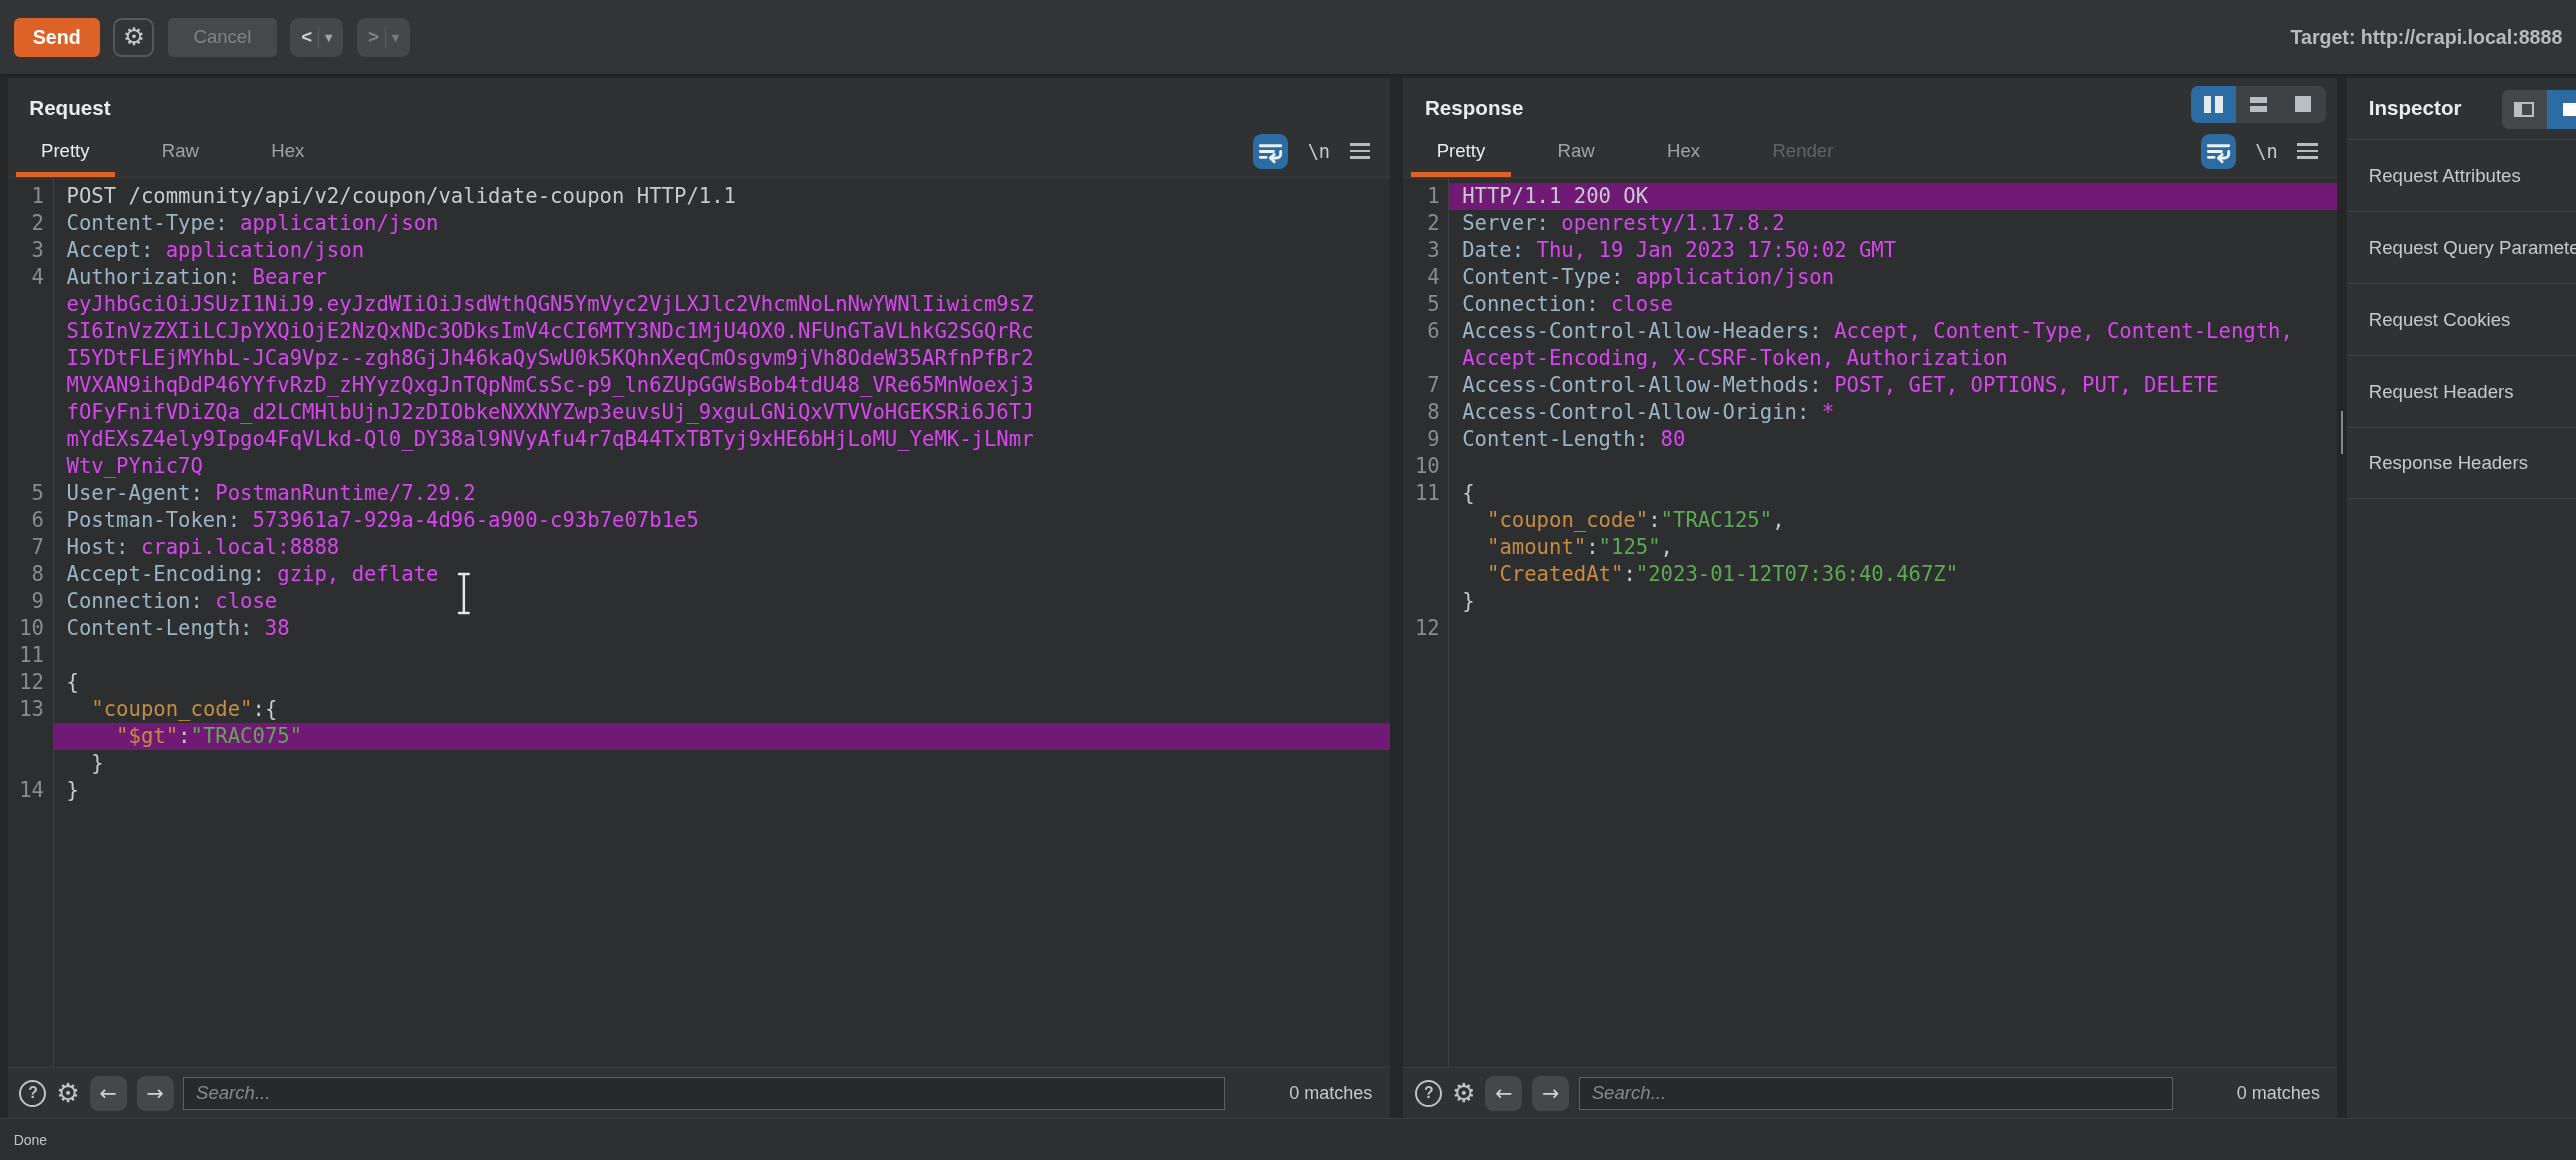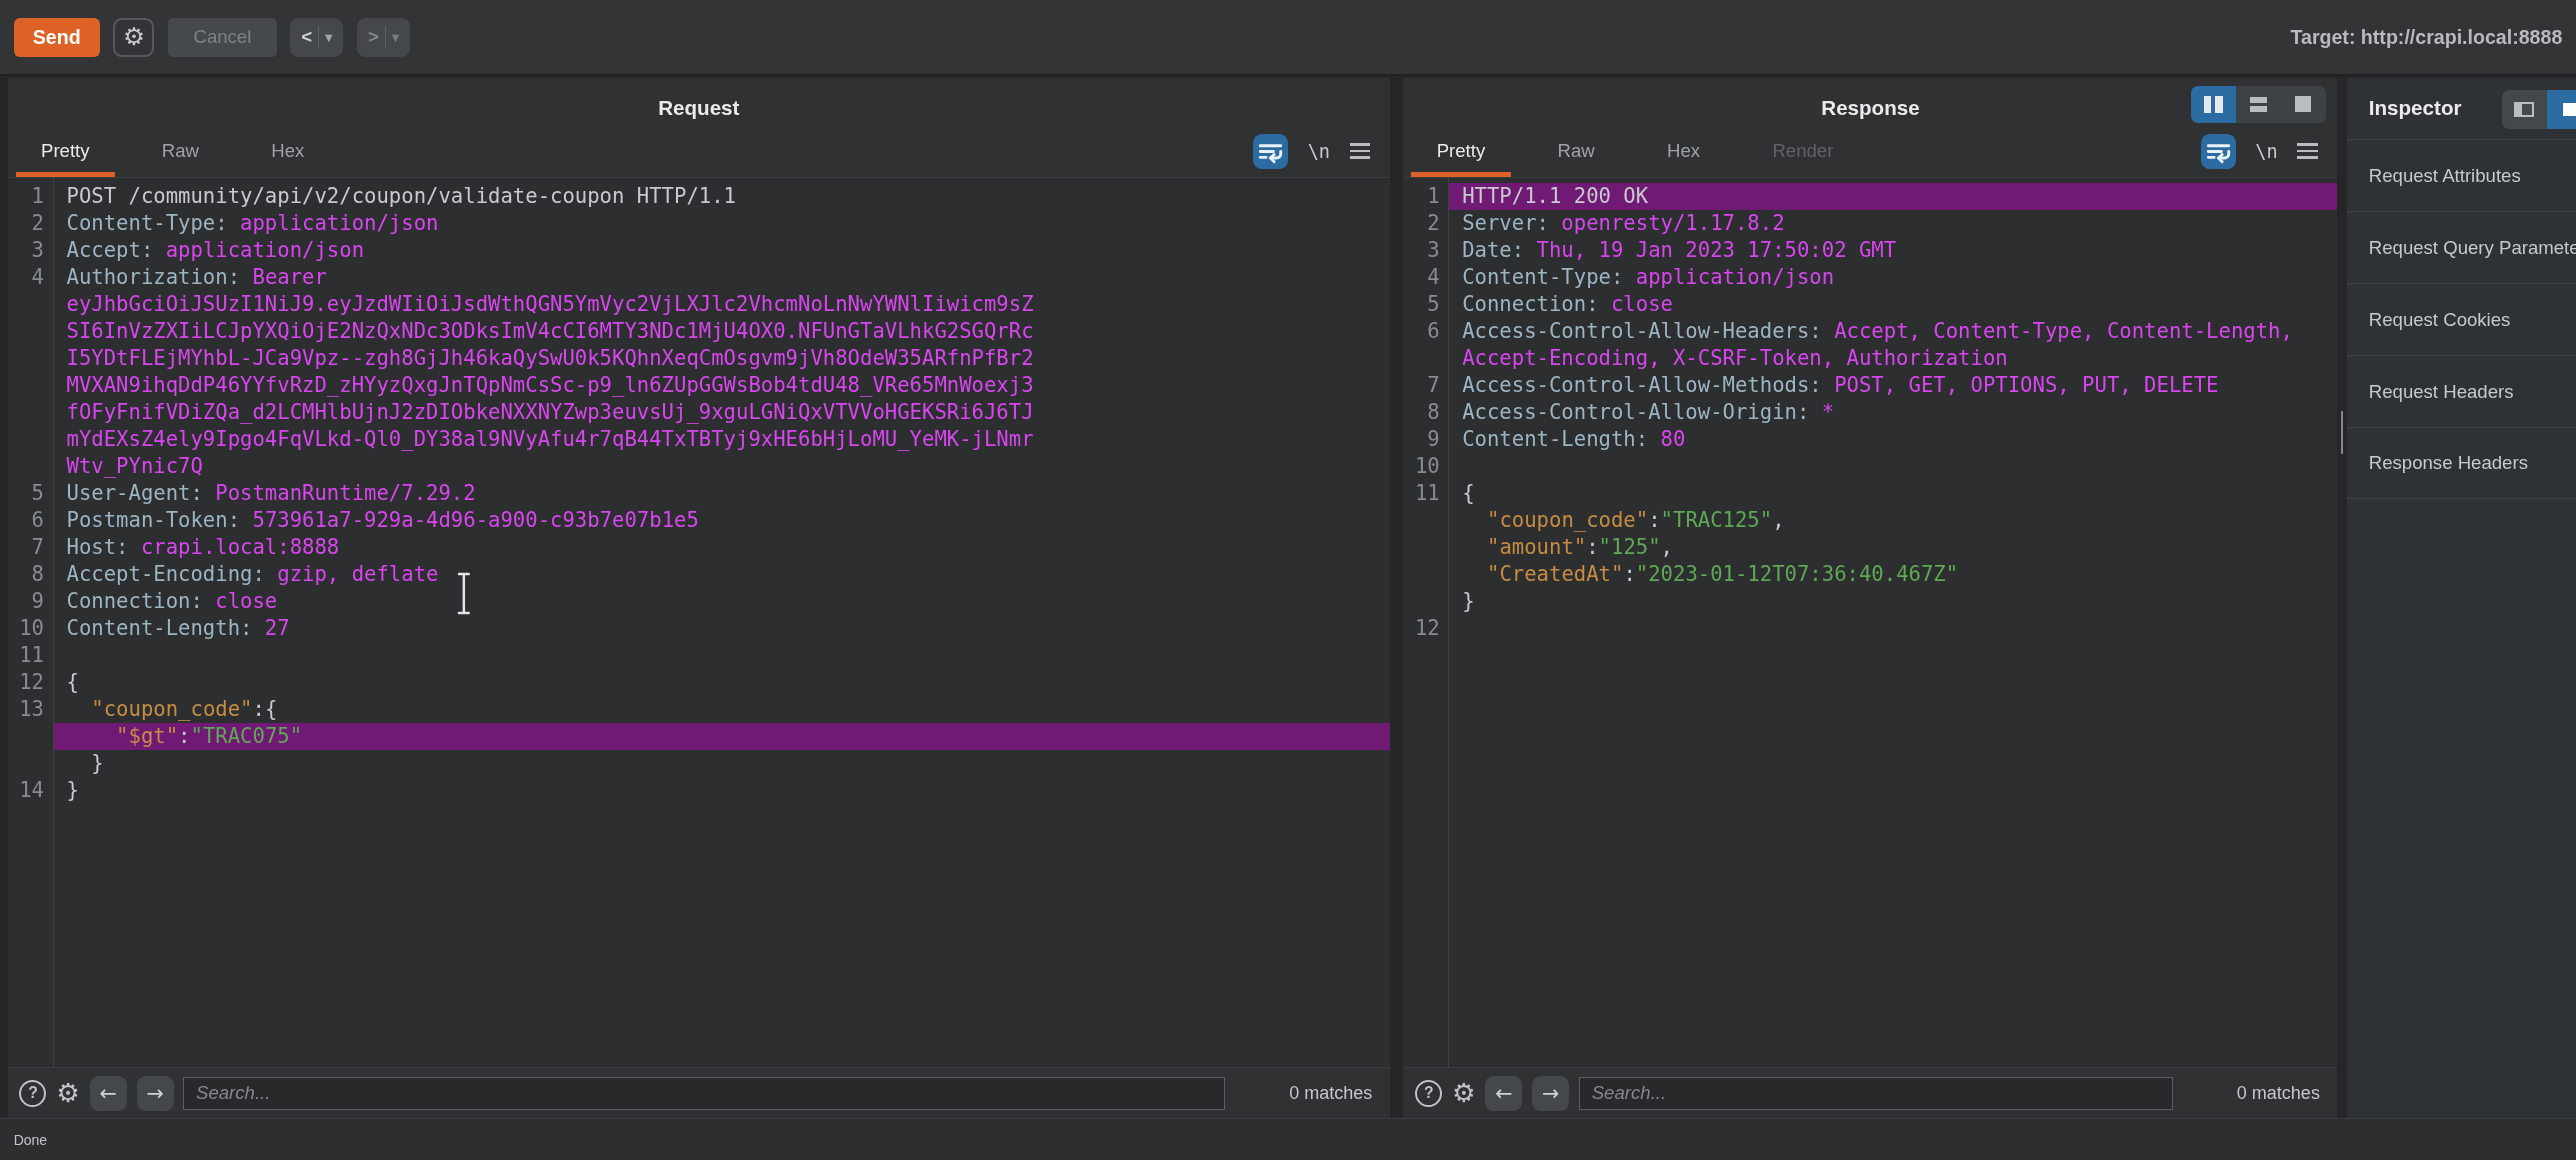--- a/index.html
+++ b/index.html
@@ -29,21 +29,21 @@
   
   .main { position:absolute; top:78px; left:0; right:0; bottom:43px; background:#242628; display:flex; }
   .panel { background:#2f3133; display:flex; flex-direction:column; position:relative; }
   .panel.request  { width:1382px; margin-left:7.8px; }
   .gap1 { width:13.7px; background:#242628; }
   .panel.response { width:934px; }
   .vgrip { width:9.8px; background:#242628; position:relative; }
   .vgrip::after { content:''; position:absolute; left:3.9px; top:333px; width:2px; height:43px; background:#84898d; }
   .inspector { flex:1; background:#2f3234; display:flex; flex-direction:column; overflow:hidden; }
 
-  .phead { height:47px; padding:17.6px 21.5px 0; position:relative; flex:none;text-align:center; }
+  .phead { height:47px; padding:17.6px 21.5px 0; position:relative; flex:none; }
   .ptitle { font-size:20.6px; font-weight:bold; color:#e9ebed; }
 
   .layouts { position:absolute; top:7.8px; right:11.7px; display:flex; }
   .lbtn { width:45px; height:37px; background:#3f4244; display:flex; align-items:center;
           justify-content:center; gap:3.9px; cursor:pointer; }
   .lbtn:first-child { border-radius:6.9px 0 0 6.9px; }
   .lbtn:last-child  { border-radius:0 6.9px 6.9px 0; }
   .lbtn.sel { background:#2d6ca2; }
   .ic-col { width:7.8px; height:16.6px; background:#b9bec2; }
   .lbtn.sel .ic-col { background:#e5e9ec; }
@@ -219,21 +219,21 @@
           <div class="crow">
             <span class="lnum">8</span>
             <span class="ltxt"><span class="h">Accept-Encoding:</span><span class="v"> gzip, deflate</span></span>
           </div>
           <div class="crow">
             <span class="lnum">9</span>
             <span class="ltxt"><span class="h">Connection:</span><span class="v"> close</span></span>
           </div>
           <div class="crow">
             <span class="lnum">10</span>
-            <span class="ltxt"><span class="h">Content-Length:</span><span class="v"> 27</span></span>
+            <span class="ltxt"><span class="h">Content-Length:</span><span class="v"> 38</span></span>
           </div>
           <div class="crow">
             <span class="lnum">11</span>
             <span class="ltxt"></span>
           </div>
           <div class="crow">
             <span class="lnum">12</span>
             <span class="ltxt"><span class="p">{</span></span>
           </div>
           <div class="crow">

